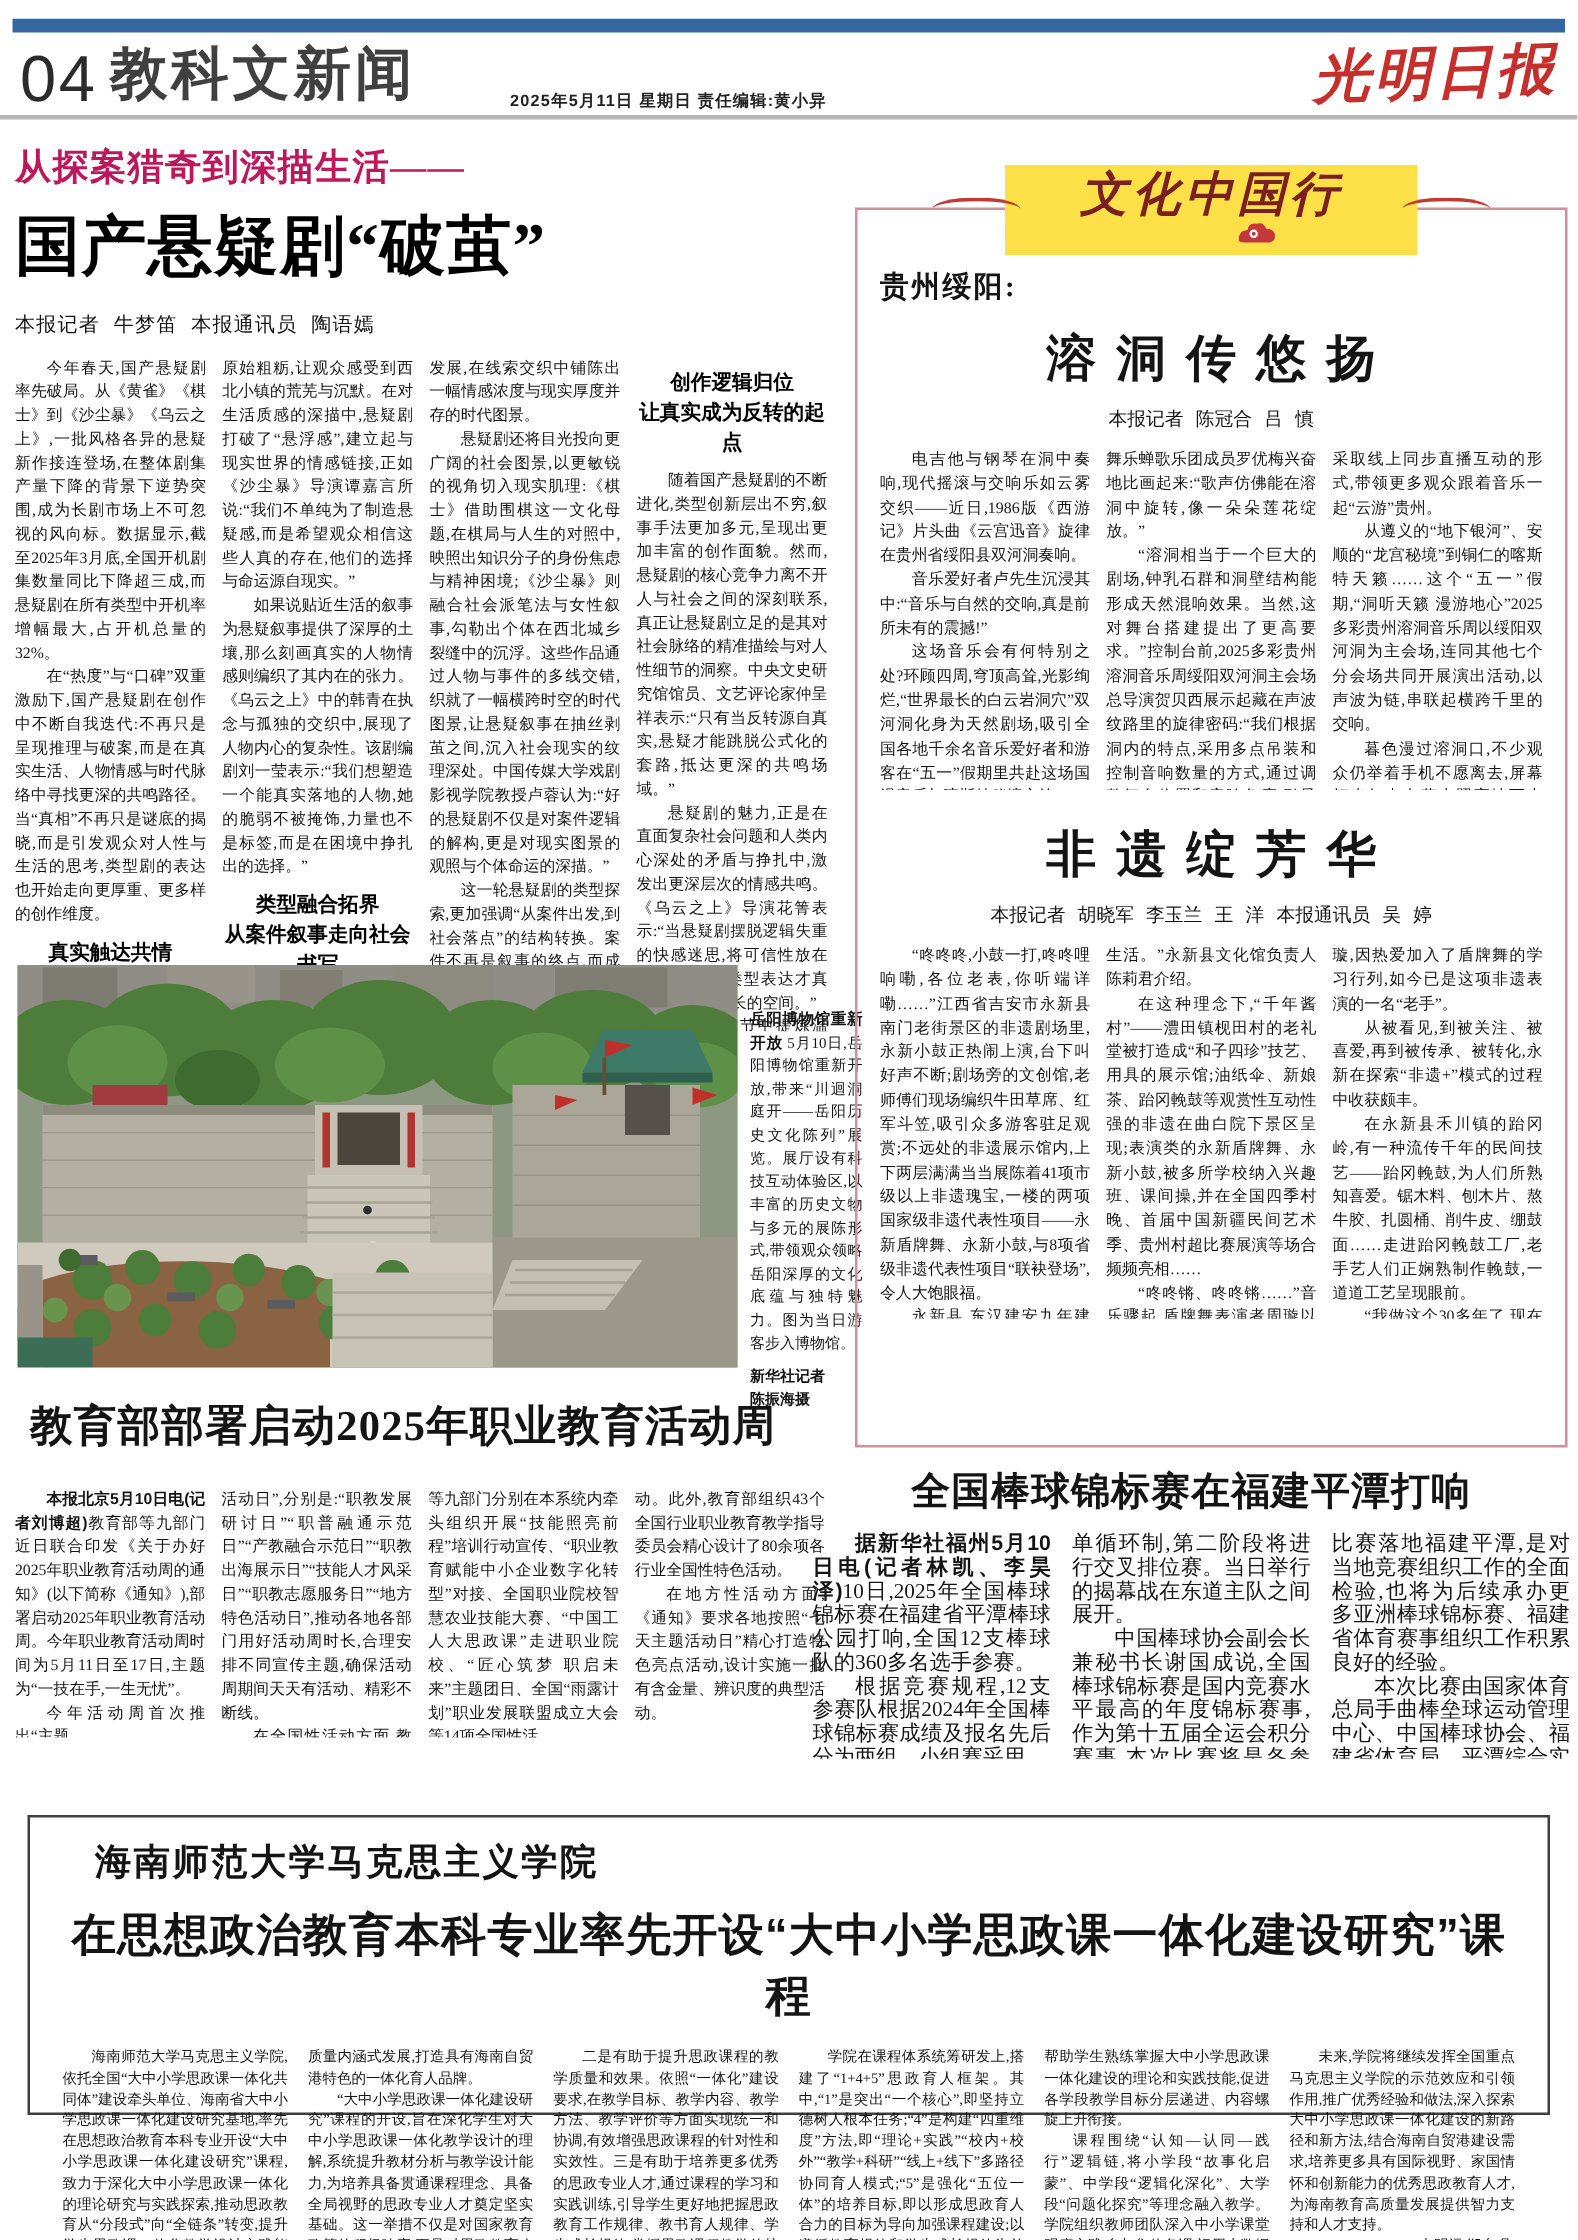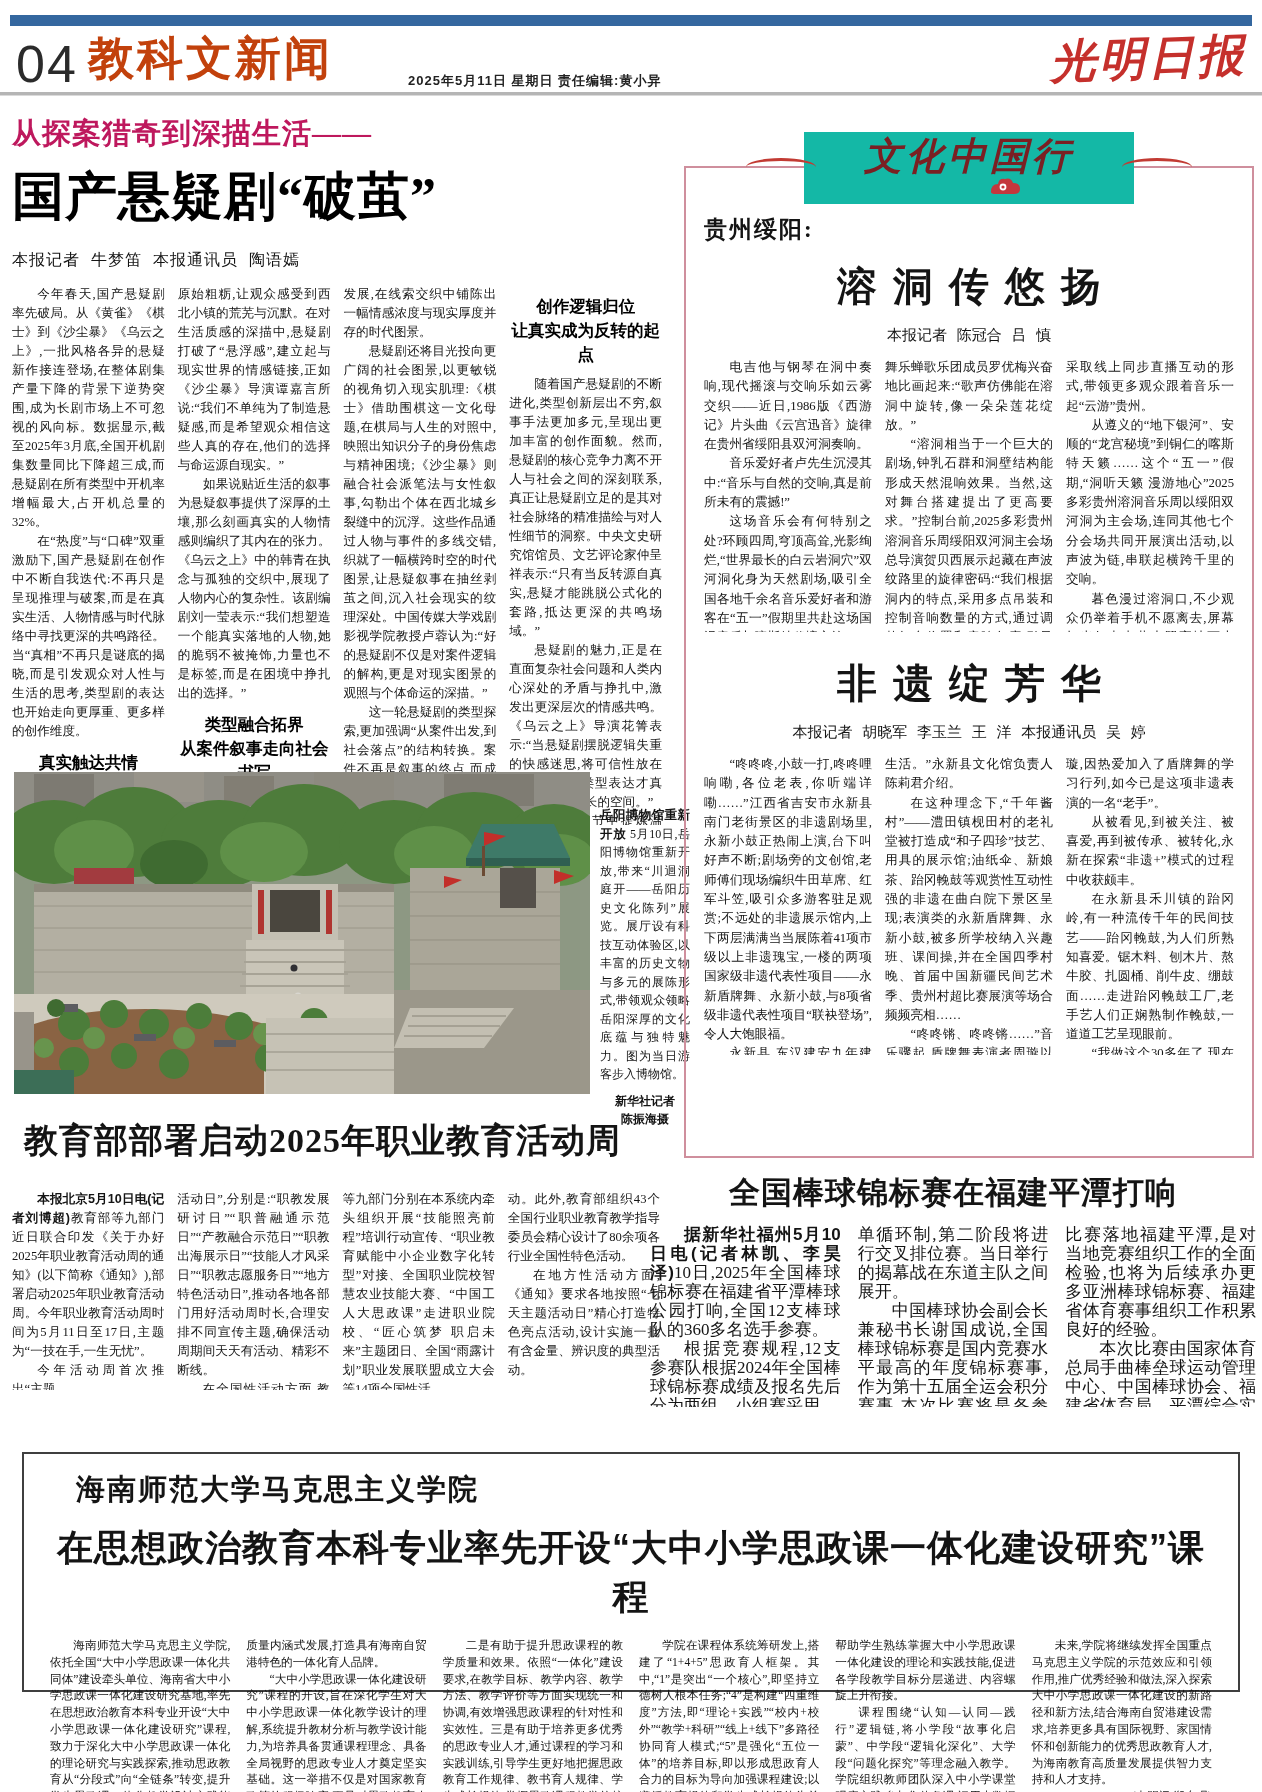--- a/index.html
+++ b/index.html
@@ -3,21 +3,21 @@
 <meta charset="utf-8">
 <style>
   *{margin:0;padding:0;box-sizing:border-box}
   html,body{width:1262px;background:#fff}
   body{height:1792px;position:relative;overflow:hidden;font-family:"Liberation Serif",serif;color:#141414}
   .abs{position:absolute}
 
   
   .top-bar{left:10px;top:15px;width:1242px;height:11px;background:#34679f}
   .page-num{left:16px;top:34px;font-family:"Liberation Sans",sans-serif;font-weight:400;font-size:52px;color:#2b2b2b;letter-spacing:2px}
-  .section-title{left:88px;top:28px;font-family:Liberation Mono, monospace;font-weight:bold;font-size:46px;color:#c2410c;letter-spacing:3px}
+  .section-title{left:88px;top:28px;font-family:Liberation Mono, monospace;font-weight:bold;font-size:46px;color:#404040;letter-spacing:3px}
   .date-line{left:408px;top:72px;font-family:"Liberation Sans",sans-serif;font-weight:bold;font-size:13px;color:#222;letter-spacing:1px}
   .masthead{right:16px;top:28px;font-family:"Liberation Serif",serif;font-style:italic;font-weight:bold;font-size:46px;color:#c5302c;letter-spacing:3px;transform:rotate(-2deg)}
   .header-rule{left:0;top:92px;width:1262px;height:4px;background:#b5b5b5;border-bottom:1px solid #dadada}
 
   
   .cols{display:flex;overflow:hidden}
   .col{flex:1 1 0}
   .para{text-indent:2em;text-align:justify}
   .para-cont{text-indent:0;text-align:justify}
   .para-right{text-align:right;text-indent:0}
@@ -31,25 +31,25 @@
   .main-byline{margin-top:18px;font-size:16px;letter-spacing:1px;word-spacing:6px}
   .main-cols{margin-top:14px;height:540px;gap:13px;font-size:12.6px;line-height:19px}
   .main-cols .subhead{font-size:16.5px;line-height:24px;margin:9px 0}
   .main-cols .para,.main-cols .para-cont{margin-bottom:0}
 
   
   .photo-wrap{left:14px;top:772px;width:576px;height:322px;overflow:hidden;background:#7c8a72}
   .photo-wrap svg{display:block}
   .photo-caption{left:600px;top:806px;width:90px;font-size:12px;line-height:18.5px;text-align:justify}
   .caption-lead{font-family:"Liberation Sans",sans-serif;font-weight:bold;font-size:12.5px}
-  .caption-credit{margin-top:8px;text-align:center;font-family:"Liberation Sans",sans-serif;font-weight:bold;font-size:12px;line-height:18px}
+  .caption-credit{margin-top:8px;text-align:left;font-family:"Liberation Sans",sans-serif;font-weight:bold;font-size:12px;line-height:18px}
 
   
   .culture-box{left:684px;top:166px;width:570px;height:992px;border:2px solid #cf8f9d;padding:46px 18px 14px}
-  .culture-logo{position:absolute;top:-36px;left:50%;transform:translateX(-50%);width:330px;height:72px;background:#14b8a6;text-align:center}
+  .culture-logo{position:absolute;top:-36px;left:50%;transform:translateX(-50%);width:330px;height:72px;background:#fde047;text-align:center}
   .culture-logo-text{font-weight:bold;font-size:38px;color:#7a2023;letter-spacing:4px;font-style:italic;line-height:48px}
   .logo-arc{position:absolute;top:26px;width:70px;height:18px;border-top:3px solid #c23b33;border-radius:50%}
   .logo-arc.left{left:-58px}
   .logo-arc.right{right:-58px}
   .cloud-mark{position:absolute;left:56%;top:44px}
   .cult-kicker{font-size:23px;font-weight:600;letter-spacing:2px}
   .cult-headline{margin-top:14px;text-align:center;font-size:40px;font-weight:900;letter-spacing:16px;text-indent:16px}
   .cult-byline{margin-top:12px;text-align:center;font-size:15px;word-spacing:6px}
   .cult-cols{margin-top:13px;height:274px;gap:13px;font-size:12.7px;line-height:19.3px}
   .cult-article-b{margin-top:24px}

